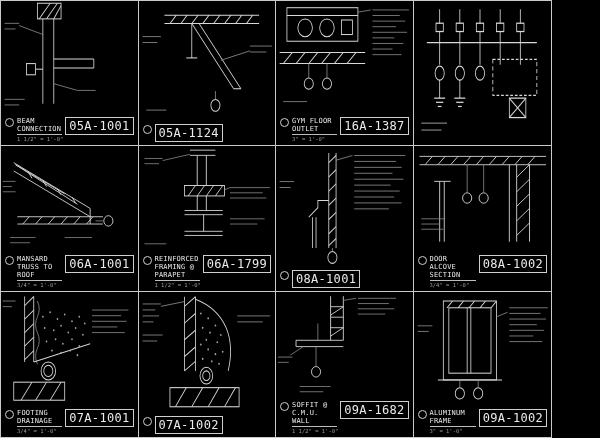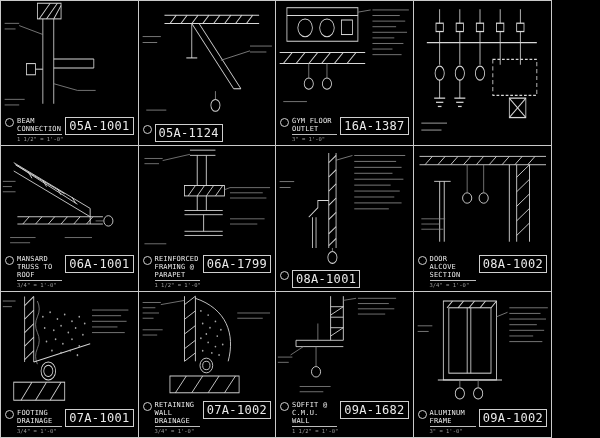--- a/index.html
+++ b/index.html
@@ -446,24 +446,20 @@
           <line class="g" x1="4" y1="20" x2="22" y2="20"></line>
           <line class="g" x1="4" y1="25" x2="16" y2="25"></line>
           <line class="g" x1="4" y1="36" x2="26" y2="36"></line>
           <line class="g" x1="4" y1="41" x2="20" y2="41"></line>
         <line class="g" x1="108" y1="20" x2="144" y2="20"></line>
           <line class="g" x1="108" y1="25" x2="136" y2="25"></line>
       </svg>
     </div>
     <div class="panel-footer">
       <span class="bubble"></span>
-      <span class="title-wrap">
-        <span class="title" style="display:block">RETAINING WALL DRAINAGE</span>
-        <span class="scale" style="display:block">3/4" = 1'-0"</span>
-      </span>
       <span class="numbox">07A-1002</span>
     </div>
   </div>
 
   <div class="panel">
     <div class="drawing">
       <svg viewBox="0 0 150 104" preserveAspectRatio="none">
         <line x1="60" y1="4" x2="60" y2="46"></line>
           <line x1="74" y1="4" x2="74" y2="46"></line>
         <line x1="60" y1="14" x2="74" y2="14"></line>

